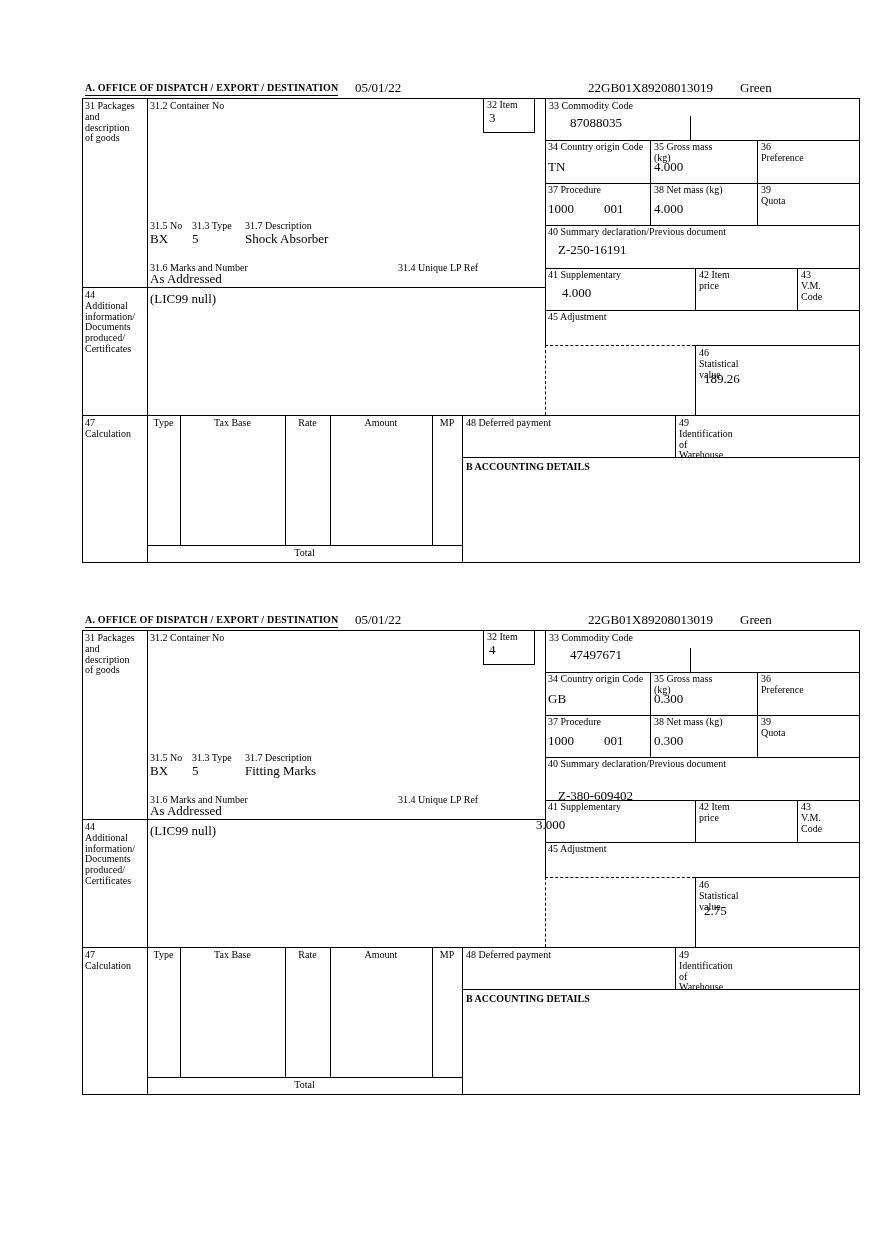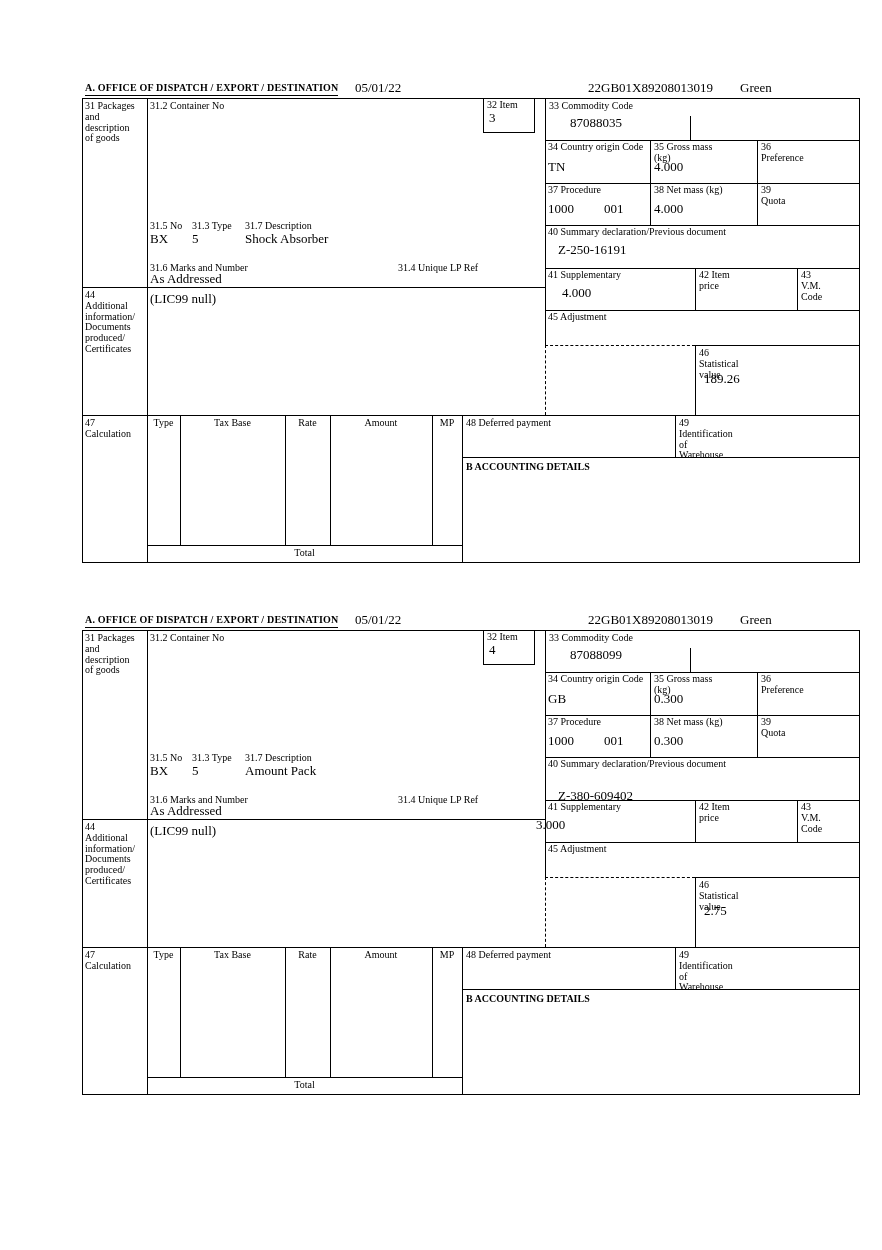--- a/index.html
+++ b/index.html
@@ -193,30 +193,30 @@
   <div class="box32" style="left:483px;top:18px;width:52px;height:35px">
     <div class="lbl" style="left:3px;top:2px">32 Item</div>
     <div class="val" style="left:5px;top:13px">4</div>
   </div>
 
   <div class="lbl" style="left:150px;top:141px">31.5 No</div>
   <div class="lbl" style="left:192px;top:141px">31.3 Type</div>
   <div class="lbl" style="left:245px;top:141px">31.7 Description</div>
   <div class="val" style="left:150px;top:152px">BX</div>
   <div class="val" style="left:192px;top:152px">5</div>
-  <div class="val" style="left:245px;top:152px">Amount Pack</div>
+  <div class="val" style="left:245px;top:152px">Fitting Marks</div>
 
   <div class="lbl" style="left:150px;top:183px">31.6 Marks and Number</div>
   <div class="lbl" style="left:398px;top:183px">31.4 Unique LP Ref</div>
   <div class="val" style="left:150px;top:192px">As Addressed</div>
 
   <div class="val" style="left:150px;top:212px">(LIC99 null)</div>
 
   <div class="lbl" style="left:549px;top:21px">33 Commodity Code</div>
-  <div class="val" style="left:570px;top:36px">87088099</div>
+  <div class="val" style="left:570px;top:36px">47497671</div>
 
   <div class="lbl" style="left:548px;top:62px">34 Country origin Code</div>
   <div class="val" style="left:548px;top:80px">GB</div>
   <div class="lbl" style="left:654px;top:62px">35 Gross mass (kg)</div>
   <div class="val" style="left:654px;top:80px">0.300</div>
   <div class="lbl" style="left:761px;top:62px">36 Preference</div>
 
   <div class="lbl" style="left:548px;top:105px">37 Procedure</div>
   <div class="val" style="left:548px;top:122px">1000</div>
   <div class="val" style="left:604px;top:122px">001</div>

